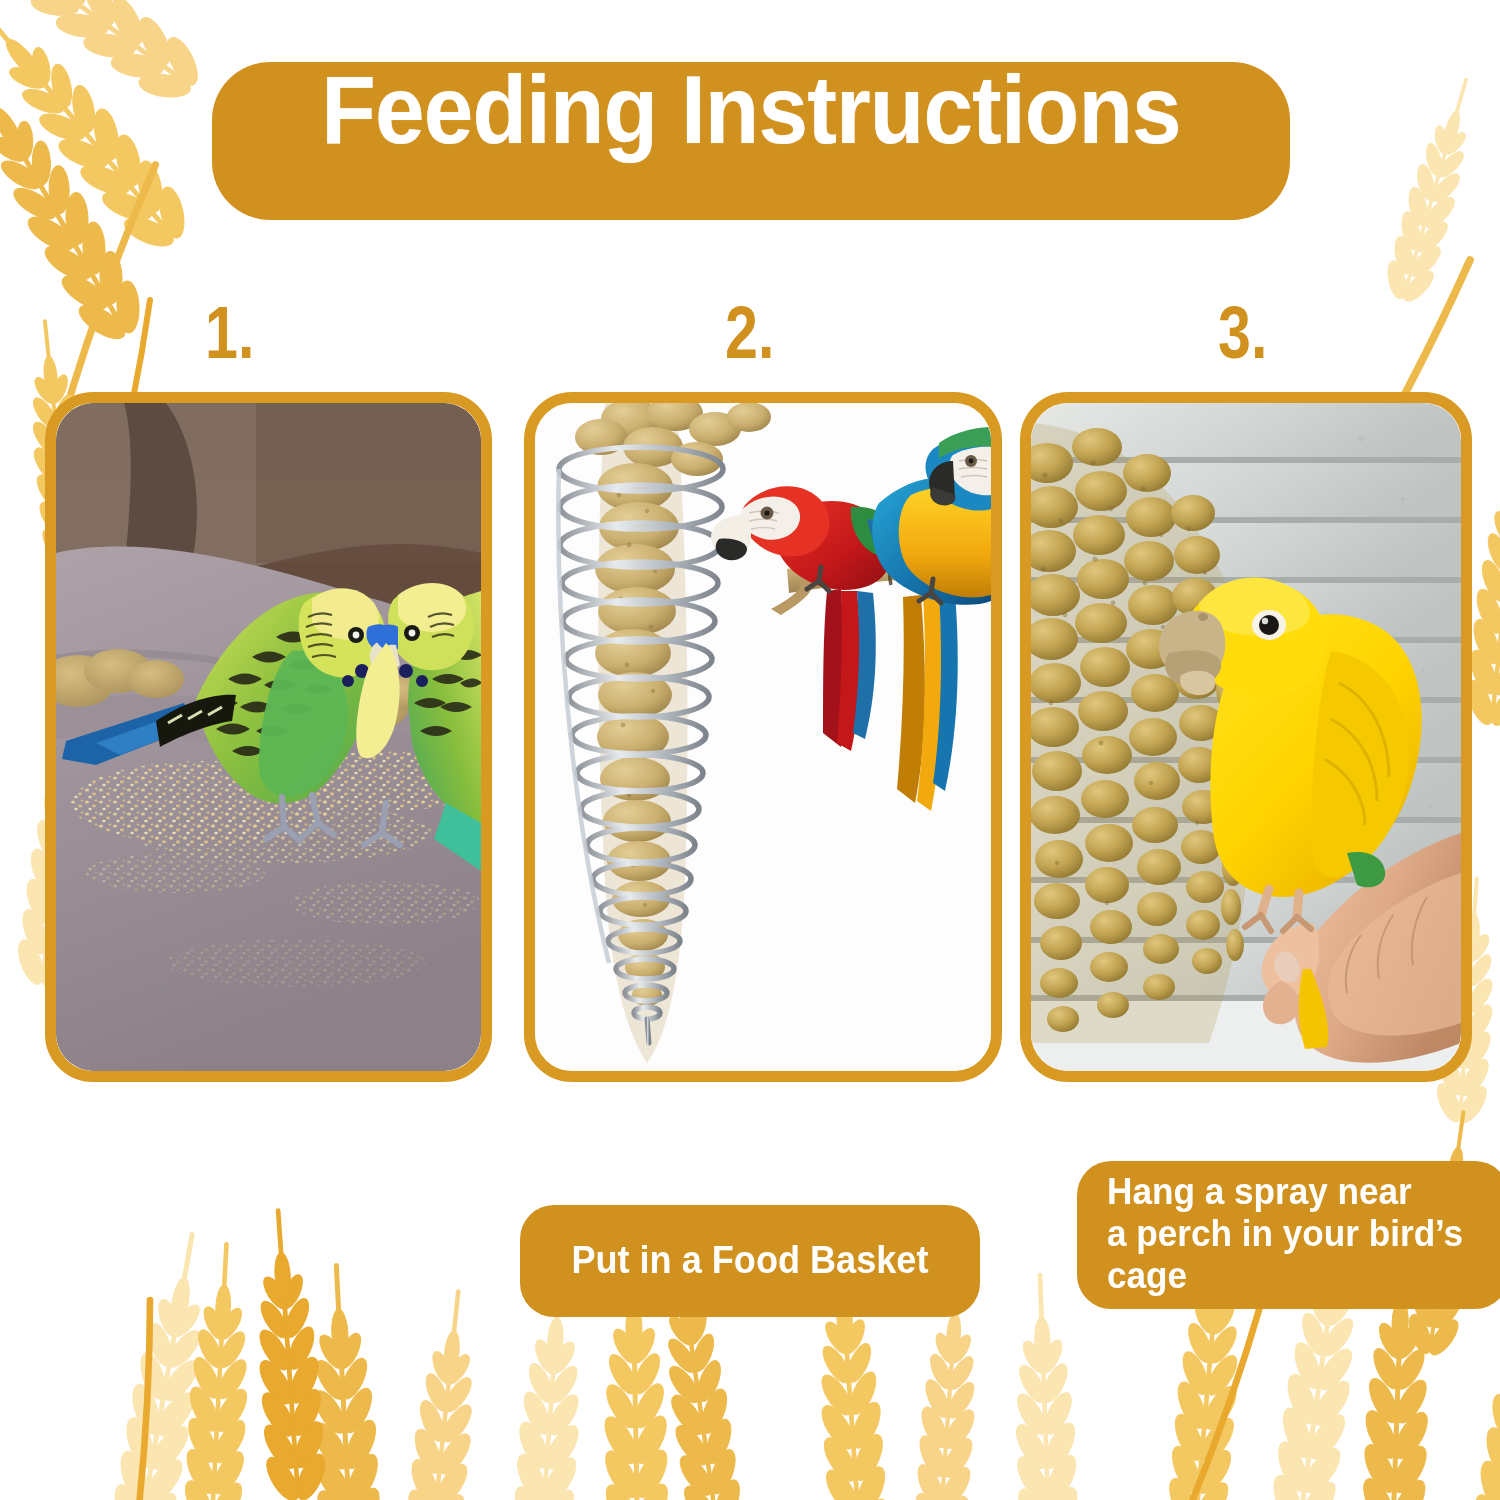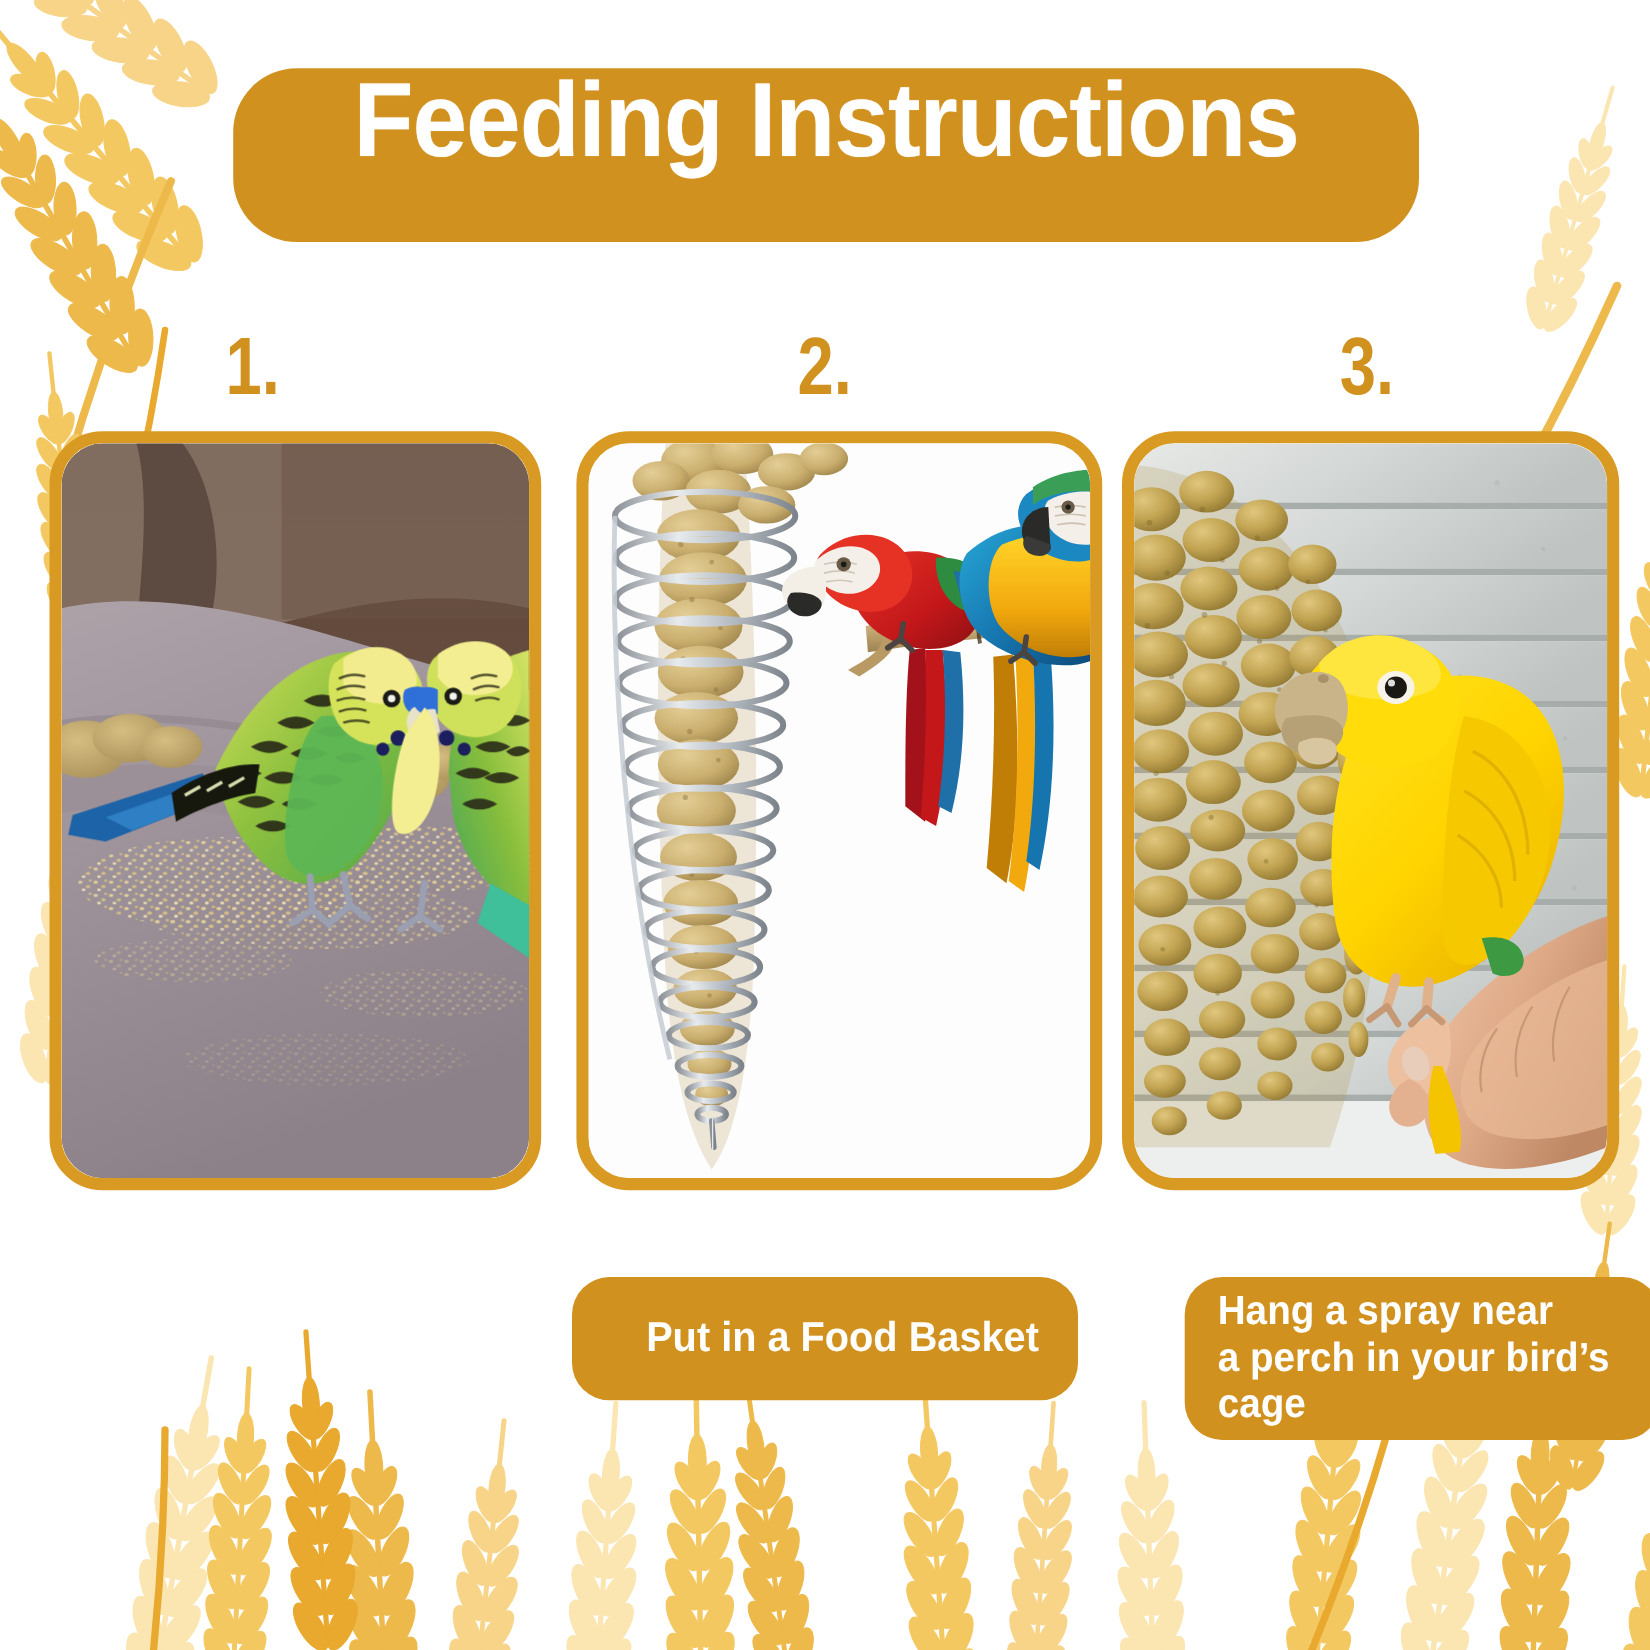--- a/index.html
+++ b/index.html
@@ -102,21 +102,21 @@
     border-radius: 34px;
     z-index: 6;
     box-sizing: border-box;
     display: flex;
     align-items: center;
     padding: 12px 26px 14px 30px;
   }
   .cap-1 { left: 32px;   top: 1161px; width: 460px; height: 112px; }
   .cap-2 { left: 520px;  top: 1161px; width: 460px; height: 112px; }
   .cap-3 { left: 1077px; top: 1161px; width: 432px; height: 148px; }
-  .cap-2 { justify-content: flex-end; padding-left: 26px; }
+  .cap-2 { justify-content: center; padding-left: 26px; margin-top: 44px; }
 
   .caption-text {
     color: #ffffff;
     font-family: "Liberation Sans Narrow", "Liberation Sans", sans-serif;
     font-size: 38px;
     font-weight: bold;
     line-height: 1.16;
     letter-spacing: 0px;
     transform: scaleX(0.95);
     transform-origin: left center;

